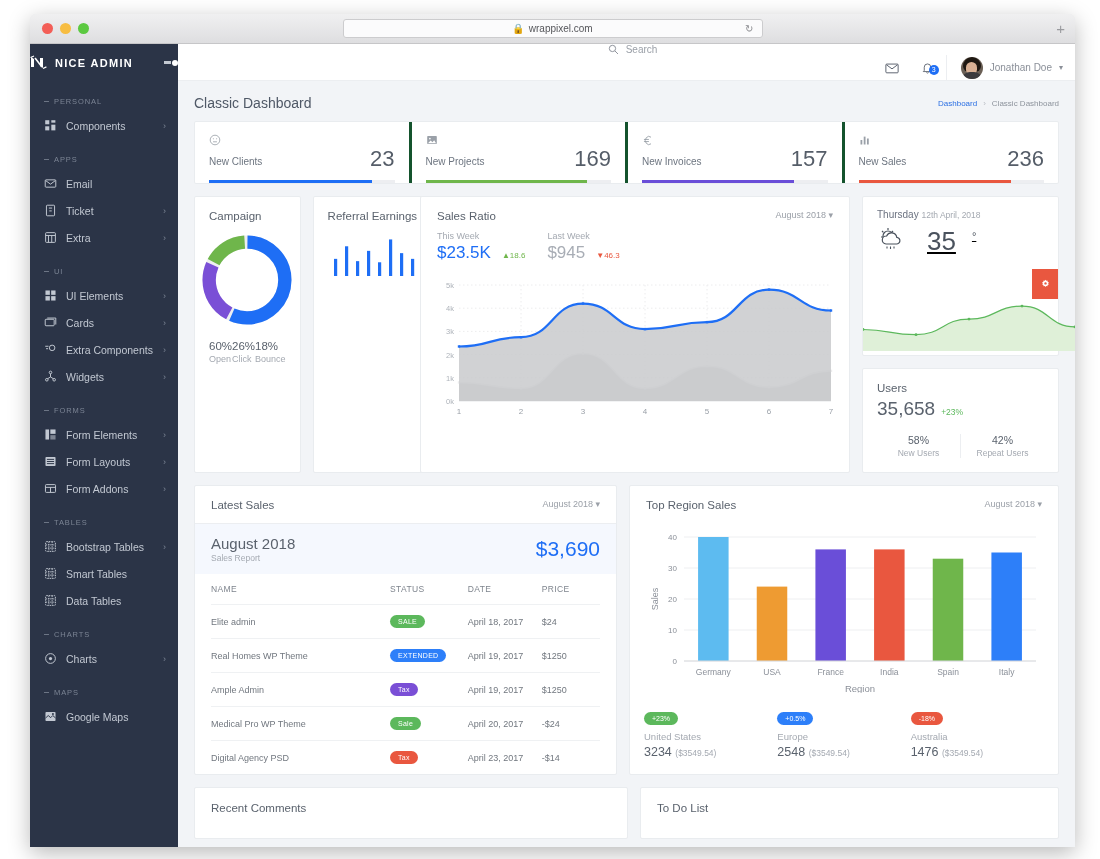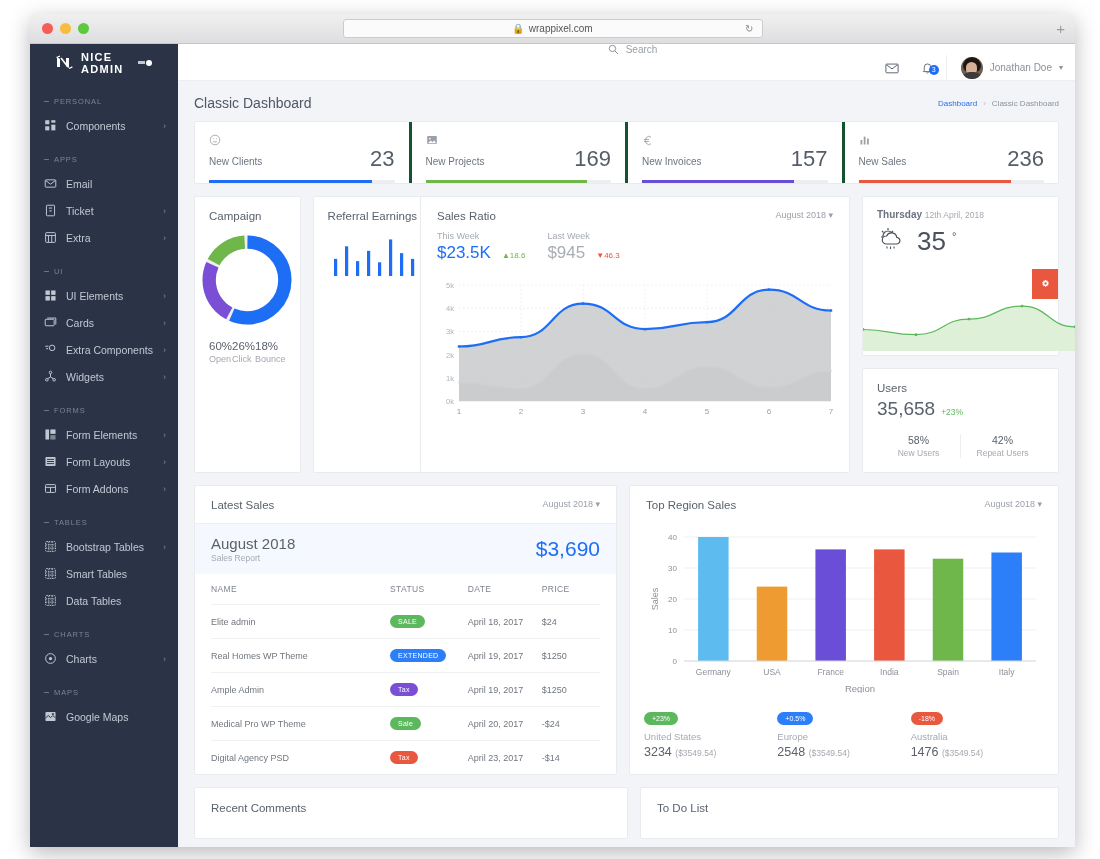--- a/index.html
+++ b/index.html
@@ -34,21 +34,21 @@
     display: flex; align-items: center; justify-content: center;
     font-size: 10px; color: #55565a; gap: 4px; position: relative;
   }
   .urlbar-wrap { position: absolute; left: 50%; transform: translateX(-50%); }
   .reload { position: absolute; right: 8px; font-size: 10px; color: #8a8b8f; }
   .newtab { position: absolute; right: 10px; font-size: 15px; color: #9a9b9f; }
   .viewport { display: flex; height: 803px; background: #f2f4f7; }
 
   
   .sidebar { width: 148px; background: #2b3447; flex: none; overflow: hidden; color: #b7bec9; }
-  .brand { height: 37px; display: flex; align-items: center; padding: 0 26px; gap: 8px; }
+  .brand { height: 37px; display: flex; align-items: center; padding: 0 0; gap: 8px; }
   .brand-logo { width: 17px; height: 17px; position: relative; flex: none; }
   .brand-logo svg { display: block; }
   .brand-name { font-size: 11px; letter-spacing: 1.3px; color: #fff; font-weight: 600; }
   .brand-toggle { margin-left: auto; display: flex; align-items: center; gap: 1px; }
   .bt-bar { width: 7px; height: 3px; background: #c3c9d2; }
   .bt-dot { width: 6px; height: 6px; border-radius: 50%; background: #fff; }
   .sect { font-size: 7.5px; letter-spacing: .9px; color: #7b8494; padding: 16px 0 6px 14px; text-transform: uppercase; display: flex; align-items: center; gap: 5px; }
   .sect .dash { width: 5px; height: 1px; background: #6c7585; display: inline-block; }
   .nav-item { display: flex; align-items: center; gap: 9px; padding: 7px 12px 7px 14px; font-size: 10.5px; color: #c2c8d2; cursor: pointer; }
   .nav-ic { width: 13px; height: 13px; flex: none; display: flex; align-items: center; justify-content: center; color: #c2c8d2; }
@@ -106,21 +106,21 @@
   .sr-head { display: flex; align-items: flex-start; padding: 13px 16px 0; }
   .sel { margin-left: auto; font-size: 9px; color: #9ba0a8; cursor: pointer; text-align: center; }
   .sr-metrics { display: flex; gap: 22px; padding: 9px 16px 0; }
   .m-lbl { font-size: 9px; color: #a4a9b1; }
   .m-val { font-size: 17px; font-weight: 300; display: flex; align-items: baseline; gap: 11px; margin-top: 2px; }
   .m-delta { font-size: 8px; }
 
   
   .w-head { padding: 12px 14px 0; font-size: 10px; color: #6b7280; }
   .w-date { color: #a4a9b1; font-size: 8.5px; }
-  .w-temp { display: flex; align-items: center; padding: 4px 14px 0; gap: 6px; }
+  .w-temp { display: flex; align-items: center; padding: 4px 14px 0; gap: 16px; text-decoration: underline; }
   .w-num { font-size: 26px; color: #4a525d; font-weight: 300; }
   .w-deg { font-size: 11px; color: #4a525d; align-self: flex-start; margin-top: 6px; }
   .gear-btn { position: absolute; right: 0; top: 72px; width: 26px; height: 30px; background: #e9573f; display: flex; align-items: center; justify-content: center; color: #fff; cursor: pointer; }
 
   
   .u-num { font-size: 19px; color: #5a626d; font-weight: 300; padding: 4px 14px 0; display: flex; align-items: baseline; gap: 6px; }
   .u-pct { font-size: 8.5px; color: #5cb85c; }
   .u-split { display: flex; padding: 14px 14px 14px; }
   .u-split > div { flex: 1; text-align: center; }
   .u-split > div + div { border-left: 1px solid #eceef1; }
@@ -611,21 +611,21 @@
                   <rect x="272.8" y="45.91999999999999" width="2.4" height="2.4" fill="#1e6ef5"></rect>
                   <rect x="334.8" y="13.440000000000001" width="2.4" height="2.4" fill="#1e6ef5"></rect>
                   <rect x="396.8" y="34.31999999999999" width="2.4" height="2.4" fill="#1e6ef5"></rect>
                 </svg>
             </div>
           </div>
 
           <div style="width:214px; display:flex; flex-direction:column; gap:12px;">
             <div class="card" style="position:relative; overflow:visible; height:160px">
               <div class="w-head">
-                <b style="font-weight:700">Thursday</b>
+                <b style="font-weight:400">Thursday</b>
                 <span class="w-date">12th April, 2018</span>
               </div>
               <div class="w-temp">
                 <span>
                   <svg width="34" height="30" viewBox="0 0 34 30">
                     <circle cx="11" cy="12" r="5" fill="none" stroke="#4a525d" stroke-width="1.2"></circle>
                     <path d="M11 4v2M5 7l1.4 1.4M4 13h2M16 7l-1.4 1.4" stroke="#4a525d" stroke-width="1.2"></path>
                     <path d="M9 20a4 4 0 0 1 .6-8 5.4 5.4 0 0 1 10.2 1.4A3.3 3.3 0 0 1 19.4 20z" fill="#fff" stroke="#4a525d" stroke-width="1.2"></path>
                     <path d="M10 22.5v2M13.5 22.5v2.6M17 22.5v2" stroke="#4a525d" stroke-width="1.1"></path>
                   </svg>

